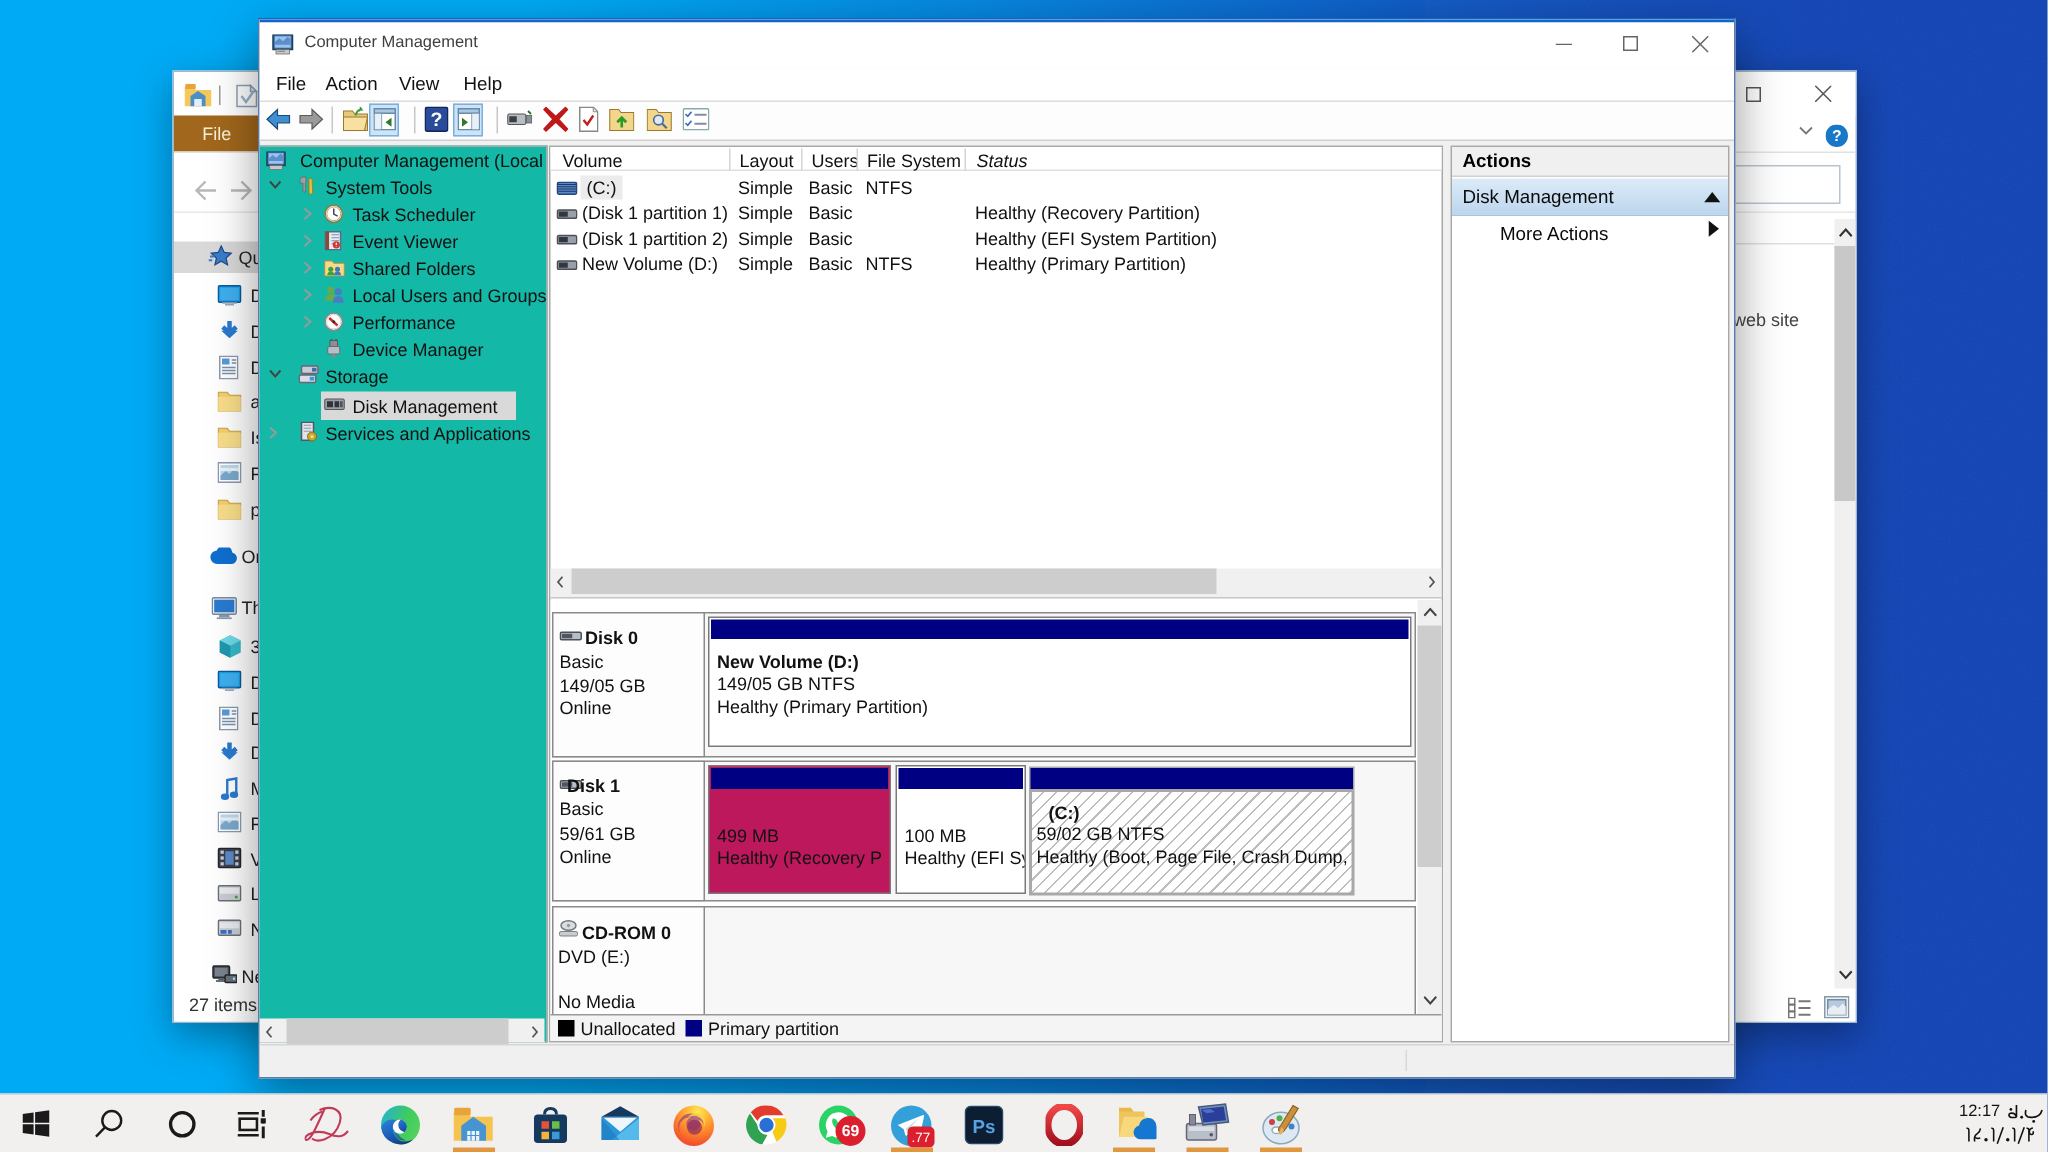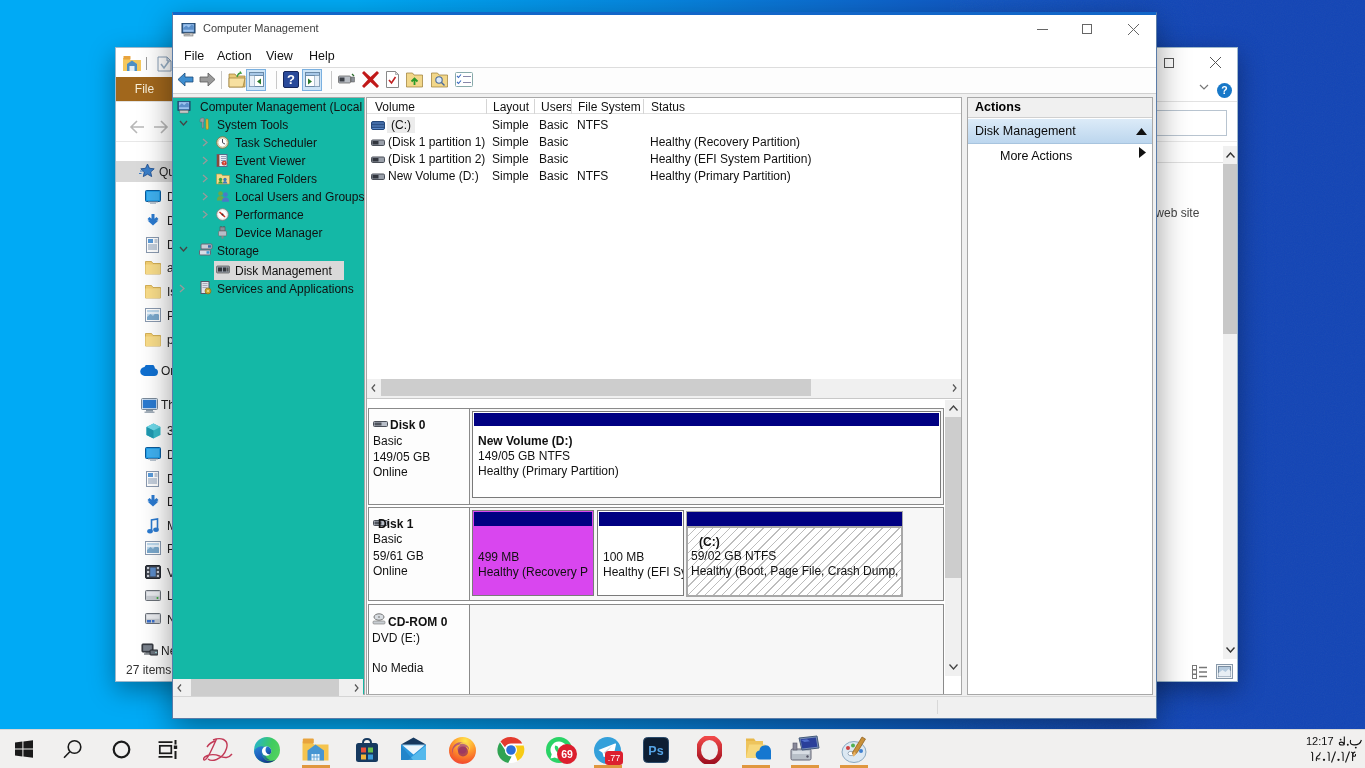--- a/index.html
+++ b/index.html
@@ -431,21 +431,21 @@
    <style>.mt{position:absolute;font-size:12px;color:#111;white-space:nowrap;}
    .hd{position:absolute;font-size:12px;color:#111;}
    .dsk{position:absolute;width:14px;height:9px;}
    .hatch{background:repeating-linear-gradient(135deg,#fff 0px,#fff 5px,#bdbdbd 5px,#bdbdbd 6px);}</style>
 
    <div style="position:absolute;left:0;top:0;width:594px;height:16px;border-bottom:1px solid #e0e0e0;background:#fff;"></div>
    <div class="hd" style="left:8px;top:2px;">Volume</div>
    <div class="hd" style="left:126px;top:2px;">Layout</div>
    <div class="hd" style="left:174px;top:2px;">Users</div>
    <div class="hd" style="left:211px;top:2px;">File System</div>
-   <div class="hd" style="left:284px;top:2px;">Status</div>
+   <div class="hd" style="left:284px;top:2px;font-style:italic;">Status</div>
    <div style="position:absolute;left:119px;top:1px;width:1px;height:15px;background:#d5d5d5;"></div>
    <div style="position:absolute;left:167px;top:1px;width:1px;height:15px;background:#d5d5d5;"></div>
    <div style="position:absolute;left:204px;top:1px;width:1px;height:15px;background:#d5d5d5;"></div>
    <div style="position:absolute;left:276px;top:1px;width:1px;height:15px;background:#d5d5d5;"></div>
 
    <div style="position:absolute;left:20px;top:19px;width:28px;height:16px;background:#ececec;"></div>
    <svg class="dsk" style="left:4px;top:23px;" viewBox="0 0 14 9">
         <rect x="0.5" y="0.5" width="13" height="8" rx="1.5" fill="#5a88c8" stroke="#23477a"></rect>
         <path d="M1 2 h12 M1 3.5 h12 M1 5 h12 M1 6.5 h12" stroke="#1a3a6a" stroke-width="0.7"></path>
       </svg>
@@ -514,21 +514,21 @@
      <div style="position:absolute;left:1px;top:107px;width:102px;height:94px;border:1px solid #8a8a8a;background:#fdfdfd;">
        <svg style="position:absolute;left:4px;top:10px;" width="15" height="10" viewBox="0 0 15 10">
             <rect x="0.5" y="2.5" width="14" height="5" rx="1" fill="#b8bec8" stroke="#4a4f58"></rect>
             <rect x="1.5" y="3.5" width="7" height="3" fill="#50555e"></rect>
           </svg>
        <div class="mt" style="left:9px;top:9px;font-weight:bold;">Disk 1</div>
        <div class="mt" style="left:4px;top:24px;">Basic</div>
        <div class="mt" style="left:4px;top:41px;">59/61 GB</div>
        <div class="mt" style="left:4px;top:56px;">Online</div>
      </div>
-     <div style="position:absolute;left:105px;top:110px;width:122px;height:86px;border:1px solid #7a7a7a;background:#d946ef;">
+     <div style="position:absolute;left:105px;top:110px;width:122px;height:86px;border:1px solid #7a7a7a;background:#be185d;">
        <div style="position:absolute;left:1px;top:1px;right:1px;height:14px;background:#000082;"></div>
        <div class="mt" style="left:5px;top:39px;">499 MB</div>
        <div class="mt" style="left:5px;top:54px;">Healthy (Recovery P</div>
      </div>
      <div style="position:absolute;left:230px;top:110px;width:87px;height:86px;border:1px solid #7a7a7a;background:#fff;overflow:hidden;">
        <div style="position:absolute;left:1px;top:1px;right:1px;height:14px;background:#000082;"></div>
        <div class="mt" style="left:5px;top:39px;">100 MB</div>
        <div class="mt" style="left:5px;top:54px;">Healthy (EFI Sy</div>
      </div>
      <div style="position:absolute;left:319px;top:111px;width:217px;height:86px;background:#a8a8a8;overflow:hidden;">
@@ -555,20 +555,26 @@
    <div style="position:absolute;left:578px;top:302px;width:16px;height:276px;background:#f0f0f0;">
      <svg style="position:absolute;left:4px;top:5px;" width="9" height="6" viewBox="0 0 9 6">
           <path d="M0.5 5.5 L4.5 1 L8.5 5.5" stroke="#444" stroke-width="1.3" fill="none"></path>
         </svg>
      <div style="position:absolute;left:0;top:17px;width:16px;height:161px;background:#cdcdcd;"></div>
      <svg style="position:absolute;left:4px;top:264px;" width="9" height="6" viewBox="0 0 9 6">
           <path d="M0.5 0.5 L4.5 5 L8.5 0.5" stroke="#444" stroke-width="1.3" fill="none"></path>
         </svg>
    </div>
 
+   <div style="position:absolute;left:0;top:578px;width:594px;height:18px;background:#f4f4f4;border-top:1px solid #999;">
+     <div style="position:absolute;left:5px;top:3px;width:11px;height:11px;background:#000;"></div>
+     <div class="mt" style="left:20px;top:2px;">Unallocated</div>
+     <div style="position:absolute;left:90px;top:3px;width:11px;height:11px;background:#000082;"></div>
+     <div class="mt" style="left:105px;top:2px;">Primary partition</div>
+   </div>
   </div>
 
   <div class="abs" style="left:794px;top:84px;width:186px;height:598px;background:#fff;border:1px solid #a8a8a8;" id="actpane">
    <div style="position:absolute;left:0;top:0;width:184px;height:20px;background:#f0f0f0;border-bottom:1px solid #d0d0d0;"></div>
    <div style="position:absolute;left:7px;top:2px;font-size:12.5px;font-weight:bold;color:#000;">Actions</div>
    <div style="position:absolute;left:0;top:21px;width:184px;height:25px;background:linear-gradient(#dcebf8,#bcd6ee);border-bottom:1px solid #a8c4de;">
      <div style="position:absolute;left:7px;top:5px;font-size:12.5px;color:#0a0a0a;">Disk Management</div>
      <svg style="position:absolute;left:168px;top:9px;" width="11" height="7" viewBox="0 0 11 7">
           <path d="M0 7 L5.5 0 L11 7 z" fill="#111"></path>
         </svg>

